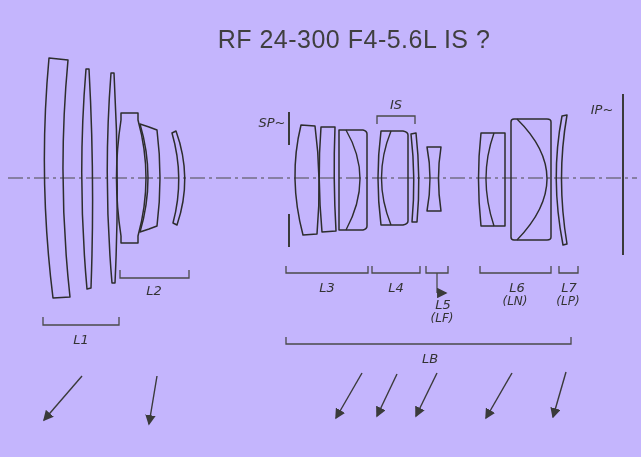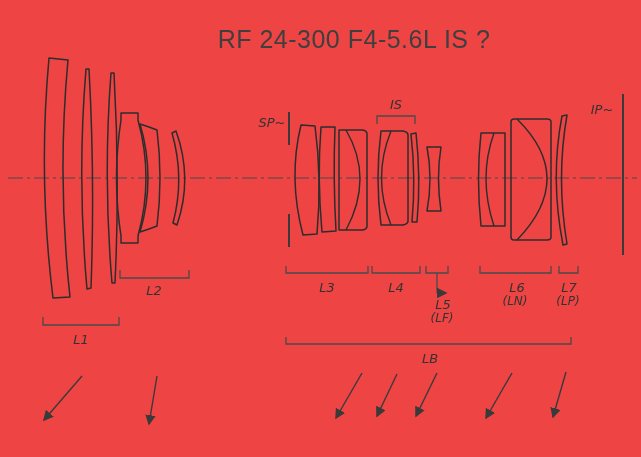--- a/index.html
+++ b/index.html
@@ -1,20 +1,20 @@
 <!DOCTYPE html>
 <html><head>
 <meta charset="utf-8">
 <style>
   html, body { margin: 0; padding: 0; background: #ffffff; }
   .stage {
     position: relative;
     width: 641px;
     height: 457px;
-    background: #ef4444;
+    background: #c4b5fd;
     overflow: hidden;
     font-family: "Liberation Sans", sans-serif;
   }
   svg { display: block; }
   .title-text {
     font-family: "Liberation Sans", sans-serif;
     font-size: 25px;
     fill: #3f3f3f;
     letter-spacing: 0.5px;
   }

